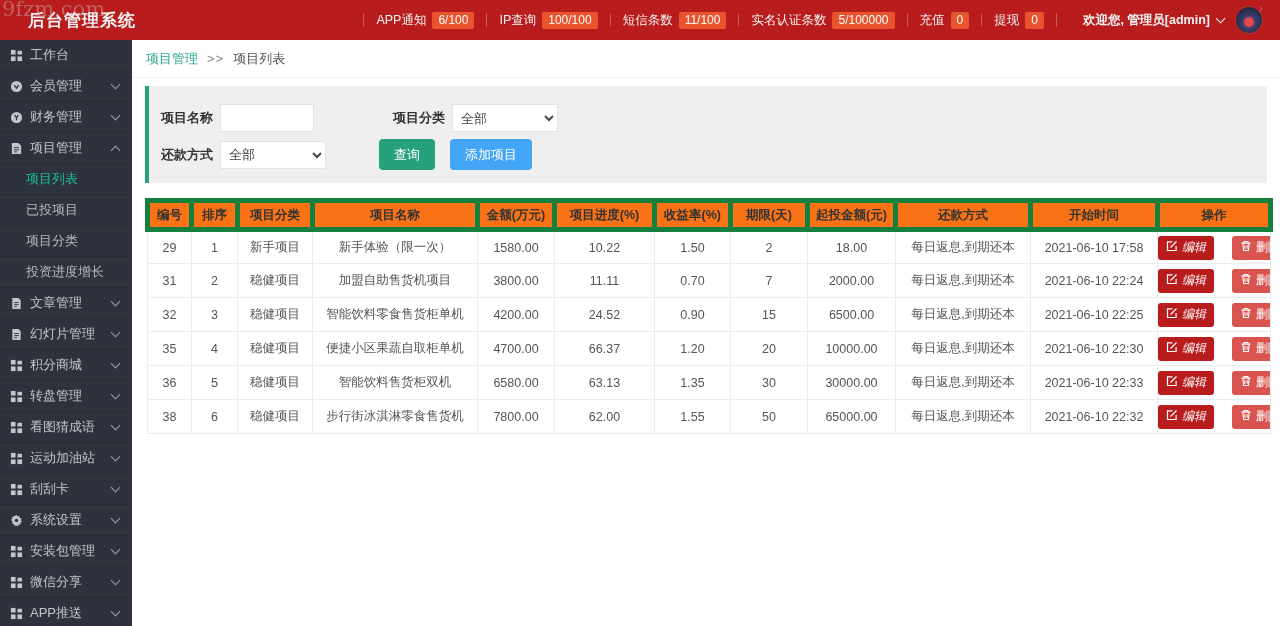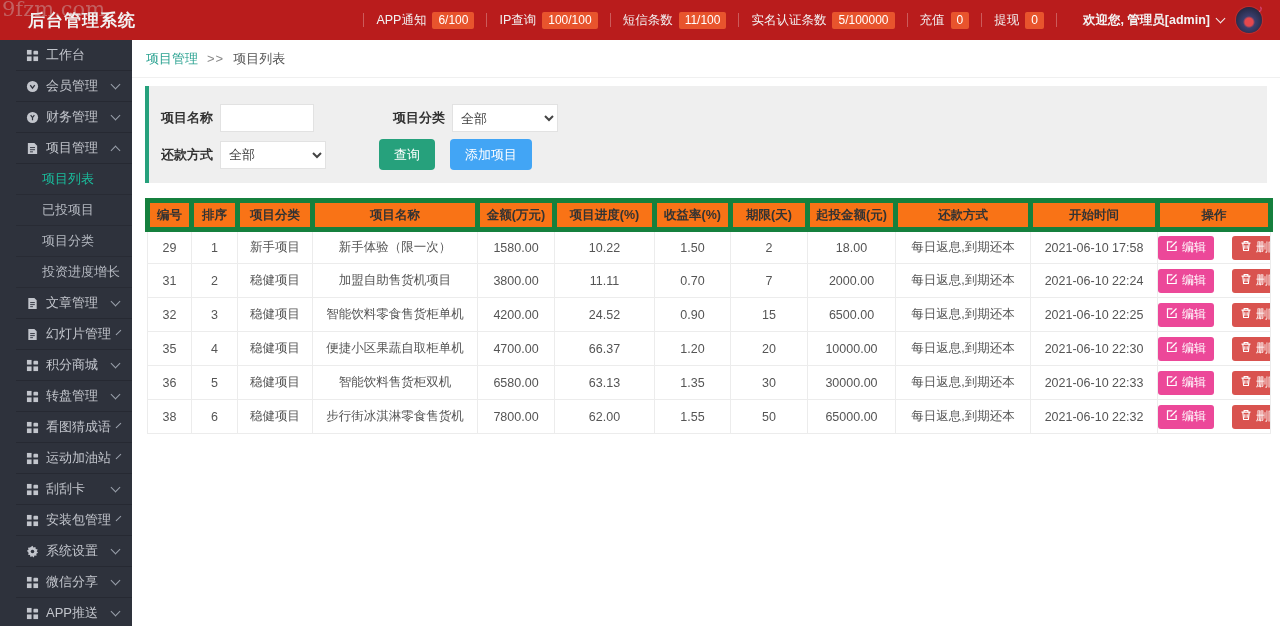--- a/index.html
+++ b/index.html
@@ -20,21 +20,21 @@
   .welcome { display:flex; align-items:center; font-weight:bold; margin-left:14px; cursor:pointer; white-space:nowrap; }
   .chev { display:inline-block; width:7px; height:7px; border-right:1.5px solid currentColor;
           border-bottom:1.5px solid currentColor; transform:rotate(45deg); margin-left:7px; margin-top:-3px; }
   .chev.up { transform:rotate(-135deg); margin-top:4px; }
   .avatar { width:26px; height:26px; border-radius:50%; margin-left:12px; position:relative; cursor:pointer;
             background:radial-gradient(circle at 50% 58%, #e5484d 0 4px, #3a3f6e 6px, #232740 78%);
             box-shadow:0 0 0 1px rgba(255,255,255,0.08); }
   .avatar .note { position:absolute; right:-1px; top:-4px; font-size:10px; color:#e0569a; }
 
   
-  .sidebar { position:absolute; top:40px; left:0; width:132px; height:586px; background:#2e323c; overflow:hidden;padding-left:16px; }
+  .sidebar { position:absolute; top:40px; left:0; width:132px; height:586px; background:#2e323c; overflow:hidden; }
   .side-item { height:31px; display:flex; align-items:center; padding:0 13px 0 10px; color:#c2c5cc;
                font-size:13px; cursor:pointer; border-bottom:1px solid rgba(0,0,0,0.16); }
   .side-item .micon { width:13px; height:13px; margin-right:7px; color:#c2c5cc; flex:0 0 auto; display:inline-flex; }
   .side-item .slabel { flex:1; white-space:nowrap; }
   .side-item .chev { color:#9aa0ab; }
   .sub-item { height:31px; display:flex; align-items:center; padding-left:26px; color:#b4b8c0;
               font-size:13px; cursor:pointer; border-bottom:1px solid rgba(0,0,0,0.12); }
   .sub-item.active { color:#1abc9c; }
 
   
@@ -58,21 +58,21 @@
   .btn-search { background:#26a17c; margin-left:53px; }
   .btn-add { background:#42a5f5; margin-left:15px;text-align:right; }
 
   table.grid { width:100%; border-collapse:collapse; margin-top:15px; table-layout:fixed; }
   .grid th { background:#f97316; height:29px; font-size:12.5px; font-weight:bold; color:#333;
              border:5px solid #15803d; text-align:center; white-space:nowrap; overflow:hidden; }
   .grid td { height:34px; font-size:12.5px; color:#555; border:1px solid #ececec; text-align:center;
              white-space:nowrap; overflow:hidden; }
   .act-btn { display:inline-flex; align-items:center; gap:4px; height:24px; padding:0 8px; border:none;
              border-radius:3px; color:#fff; font-size:12px; cursor:pointer; font-family:inherit; vertical-align:middle; }
-  .act-edit { background:#ec4899; margin-right:18px; }
+  .act-edit { background:#b91c1c; margin-right:18px;font-style:italic; }
   .act-del { background:#d9534f; }
 </style>
 </head>
 <body>
 
 <div class="topbar">
   <div class="watermark">9fzm.com</div>
   <div class="brand">后台管理系统</div>
   <div class="top-right">
     <span class="tdivider"></span>
@@ -246,37 +246,37 @@
           <rect x="1" y="8" width="5" height="5" fill="currentColor"></rect>
           <rect x="8" y="8" width="5" height="5" fill="currentColor"></rect>
         </svg>
       </span>
     <span class="slabel">刮刮卡</span>
     <span class="chev"></span>
   </div>
   <div class="side-item">
     <span class="micon">
         <svg viewBox="0 0 14 14" width="13" height="13">
-          <rect x="1" y="1" width="5" height="5" fill="currentColor"></rect>
-          <rect x="8" y="2" width="5" height="4" rx="1" fill="currentColor"></rect>
-          <rect x="1" y="8" width="5" height="5" fill="currentColor"></rect>
-          <rect x="8" y="8" width="5" height="5" fill="currentColor"></rect>
-        </svg>
-      </span>
-    <span class="slabel">安装包管理</span>
-    <span class="chev"></span>
-  </div>
-  <div class="side-item">
-    <span class="micon">
-        <svg viewBox="0 0 14 14" width="13" height="13">
           <path d="M7 .8 l1 2 2.1-.6.4 2.1 2.1.5-1 1.9 1.4 1.6-1.9 1.1.3 2.1-2.2-.1-.9 2-1.6-1.4-1.9 1-.5-2.1-2.1-.4.7-2L1 6.3l1.7-1.3-.6-2.1 2.2-.1z" fill="currentColor"></path>
           <circle cx="7" cy="7" r="1.9" fill="#2e323c"></circle>
         </svg>
       </span>
     <span class="slabel">系统设置</span>
+    <span class="chev"></span>
+  </div>
+  <div class="side-item">
+    <span class="micon">
+        <svg viewBox="0 0 14 14" width="13" height="13">
+          <rect x="1" y="1" width="5" height="5" fill="currentColor"></rect>
+          <rect x="8" y="2" width="5" height="4" rx="1" fill="currentColor"></rect>
+          <rect x="1" y="8" width="5" height="5" fill="currentColor"></rect>
+          <rect x="8" y="8" width="5" height="5" fill="currentColor"></rect>
+        </svg>
+      </span>
+    <span class="slabel">安装包管理</span>
     <span class="chev"></span>
   </div>
   <div class="side-item">
     <span class="micon">
         <svg viewBox="0 0 14 14" width="13" height="13">
           <rect x="1" y="1" width="5" height="5" fill="currentColor"></rect>
           <rect x="8" y="2" width="5" height="4" rx="1" fill="currentColor"></rect>
           <rect x="1" y="8" width="5" height="5" fill="currentColor"></rect>
           <rect x="8" y="8" width="5" height="5" fill="currentColor"></rect>
         </svg>

